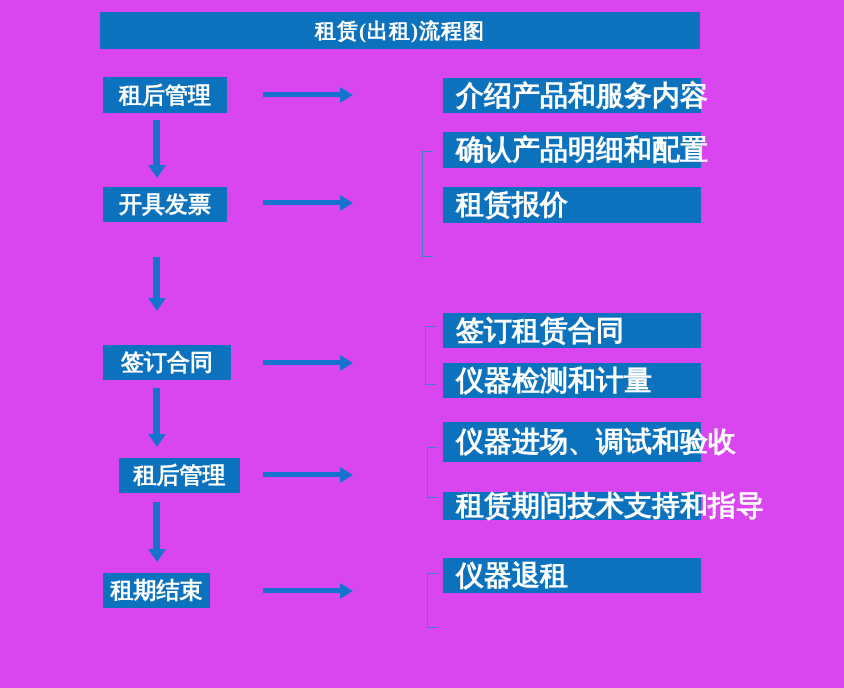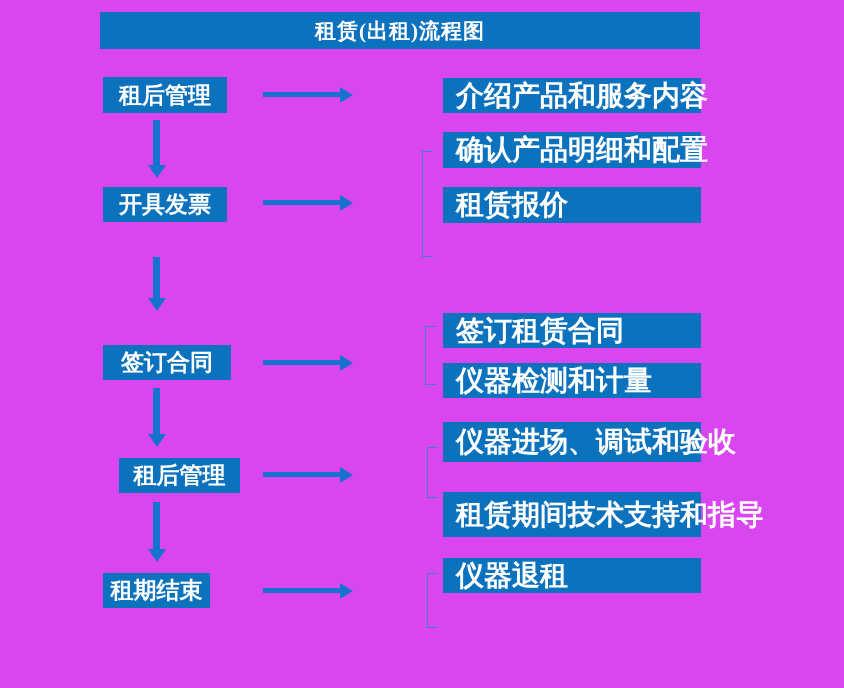--- a/index.html
+++ b/index.html
@@ -79,16 +79,16 @@
   <div class="bracket" style="left:425px; top:326px; height:59px;"></div>
   <div class="bracket" style="left:427px; top:447px; height:51px;"></div>
   <div class="bracket" style="left:427px; top:573px; height:55px;"></div>
 
   <div class="box detail" style="top:78px;  height:35px;">介绍产品和服务内容</div>
   <div class="box detail" style="top:132px; height:36px;">确认产品明细和配置</div>
   <div class="box detail" style="top:187px; height:36px;font-family:Liberation Serif, serif;">租赁报价</div>
   <div class="box detail" style="top:313px; height:35px;">签订租赁合同</div>
   <div class="box detail" style="top:363px; height:35px;">仪器检测和计量</div>
   <div class="box detail" style="top:422px; height:40px;text-align:right;">仪器进场、调试和验收</div>
-  <div class="box detail" style="top:492px; height:45px;">租赁期间技术支持和指导</div>
+  <div class="box detail" style="top:492px; height:28px;">租赁期间技术支持和指导</div>
   <div class="box detail" style="top:558px; height:35px;">仪器退租</div>
 
 </div>
 
 </body></html>

